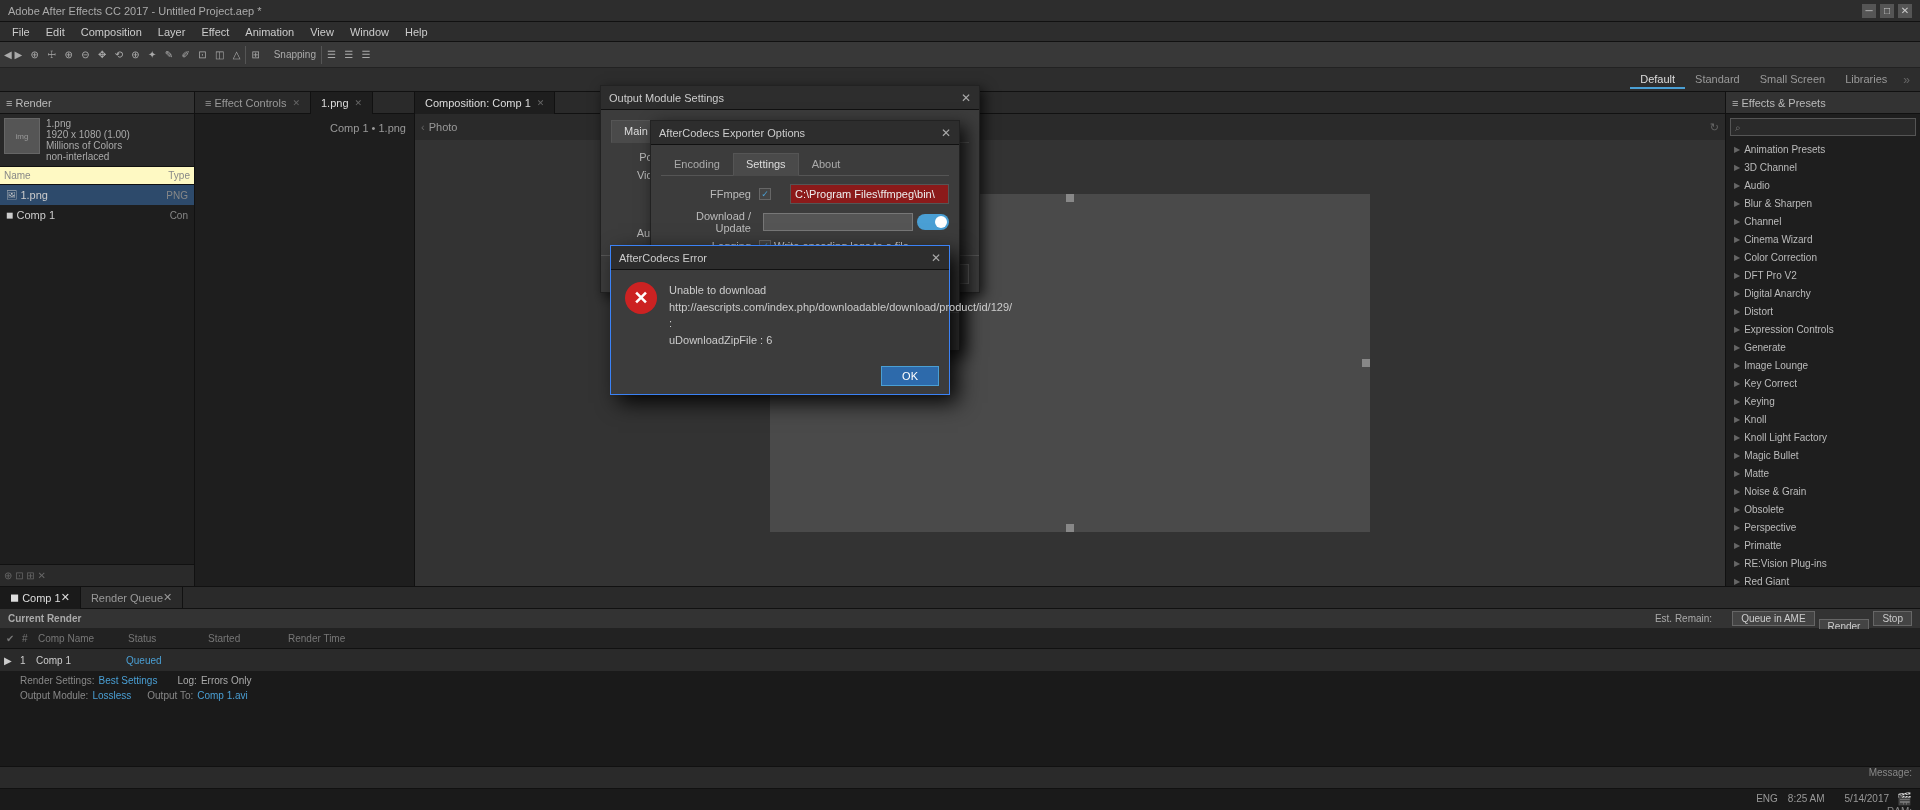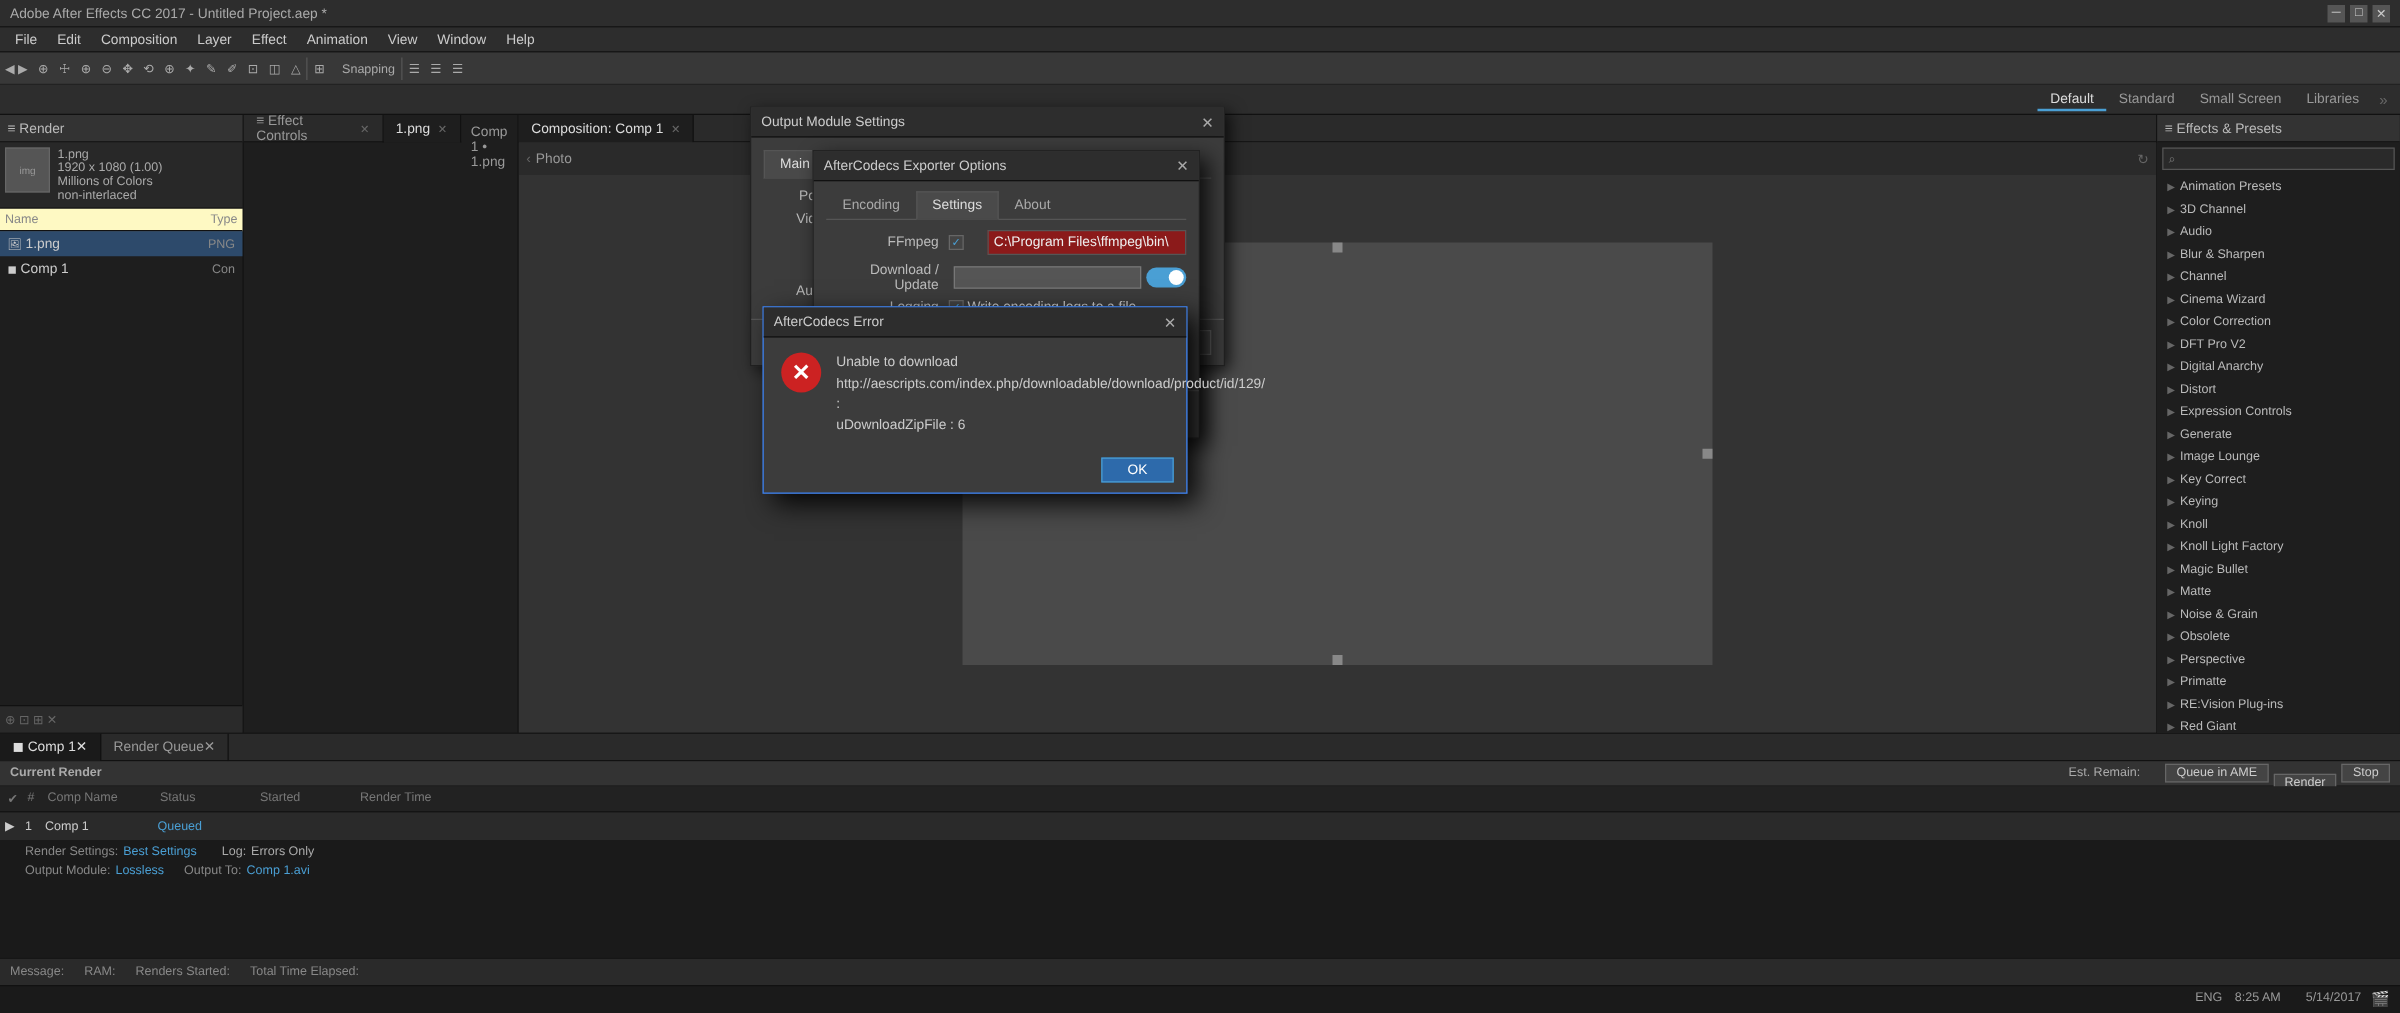--- a/index.html
+++ b/index.html
@@ -262,26 +262,27 @@
     .render-detail-label {
       color: #888;
       margin-right: 4px;
     }
 
     
     .status-bar {
       height: 22px;
       background: #2a2a2a;
       display: flex;
-      align-items: center;
+      align-items: flex-end;
       padding: 0 8px;
       font-size: 10px;
       color: #888;
       border-top: 1px solid #111;
-      gap: 16px;
+      gap: 28px;
+      flex-direction: column;
     }
 
     
     .system-tray {
       height: 20px;
       background: #1a1a1a;
       display: flex;
       align-items: center;
       justify-content: flex-end;
       padding: 0 8px;
@@ -600,21 +601,21 @@
       <span style="font-size:9px;margin-right:3px;">◼</span>
       <span>Comp 1</span>
       <span style="margin-left:auto;font-size:10px;color:#888;">Con</span>
     </div>
 
     <div style="margin-top:auto;height:22px;background:#2a2a2a;border-top:1px solid #111;display:flex;align-items:center;padding:0 4px;gap:4px;">
       <span style="font-size:10px;color:#666;">⊕ ⊡ ⊞ ✕</span>
     </div>
   </div>
 
-  <div style="width:220px;background:#1e1e1e;border-right:1px solid #111;display:flex;flex-direction:row;">
+  <div style="width:220px;background:#1e1e1e;border-right:1px solid #111;display:flex;flex-direction:column;text-align:right;">
     <div class="panel-tabs">
       <div class="ptab">
         <span>≡ Effect Controls</span>
         <span class="close-x">✕</span>
       </div>
       <div class="ptab active">
         <span>1.png</span>
         <span class="close-x">✕</span>
       </div>
     </div>

